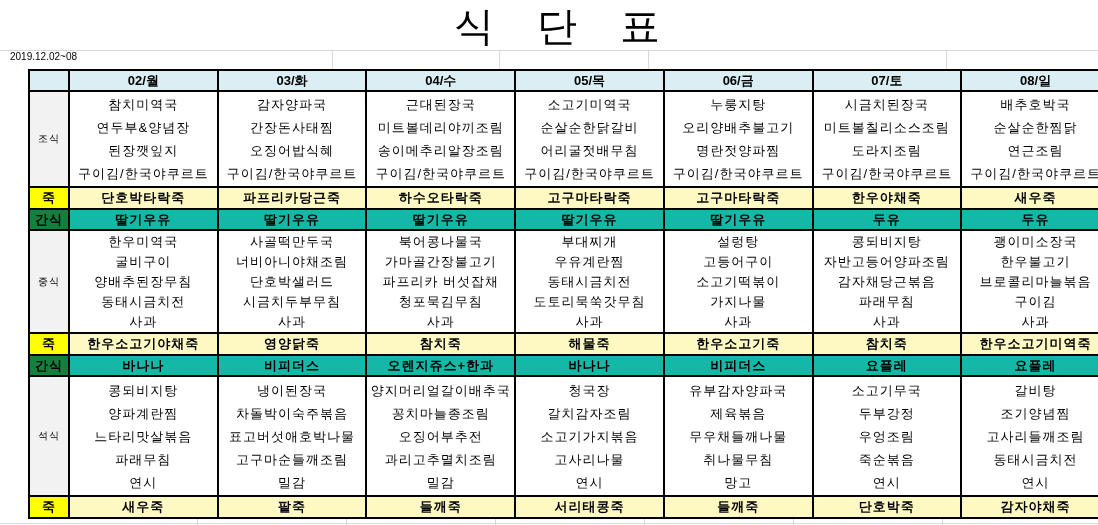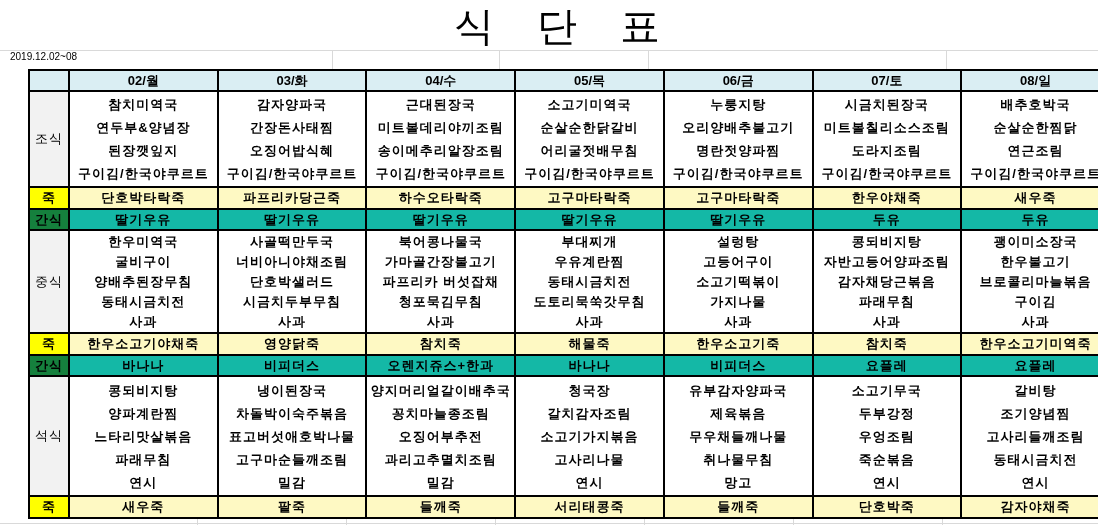--- a/index.html
+++ b/index.html
@@ -23,24 +23,24 @@
   table.menu{
     position:absolute;left:8px;top:69px;width:1083px;
     border-collapse:collapse;table-layout:fixed;margin-left:20px;
   }
   table.menu td,table.menu th{
     border:2px solid #000;text-align:center;vertical-align:middle;
     padding:0 2px;overflow:hidden;white-space:nowrap;
   }
   th.corner{background:#daeef3;}
   th.day{background:#daeef3;font-size:13px;font-weight:bold;height:19px;}
-  td.rowlabel{font-size:13px;font-weight:400;background:#f2f2f2;letter-spacing:1px;}
+  td.rowlabel{font-size:10px;font-weight:400;background:#f2f2f2;letter-spacing:1px;}
   tr.juk td.rowlabel{background:#ffff00;}
   tr.snackrow td.rowlabel{background:#15803d;font-weight:bold;}
-  td.mealcell{font-size:13px;font-weight:bold;letter-spacing:1px;}
+  td.mealcell{font-size:13px;font-weight:normal;letter-spacing:1px;}
   td.mealcell div{line-height:23px;}
   tr.breakfast td{height:94px;}
   tr.lunch td{height:101px;}
   tr.lunch td.mealcell div{line-height:20px;}
   tr.dinner td{height:118px;}
   tr.juk td{height:20px;background:#fef9c3;font-size:13px;font-weight:bold;letter-spacing:1px;}
   tr.snackrow td{height:19px;background:#14b8a6;font-size:13px;font-weight:bold;letter-spacing:1px;}
 </style>
 </head>
 <body>

